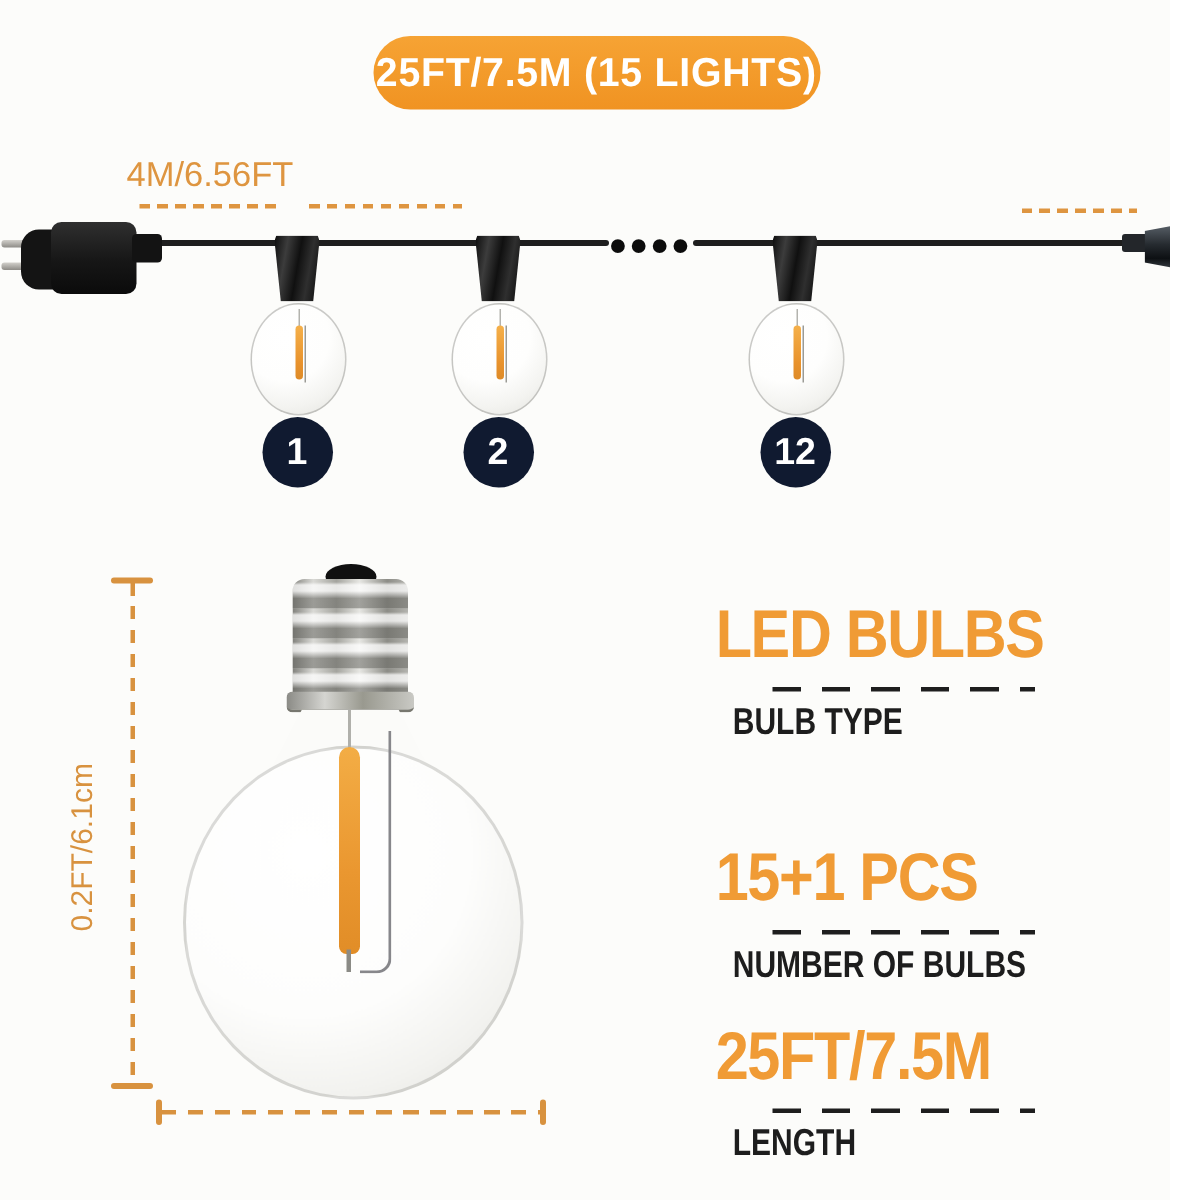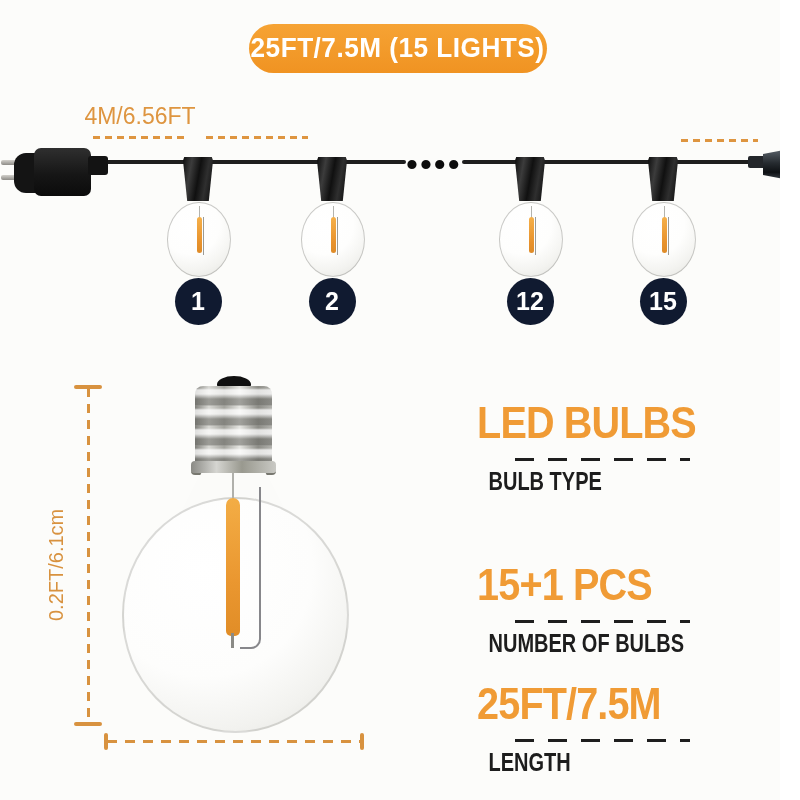--- a/index.html
+++ b/index.html
@@ -161,31 +161,20 @@
     <div class="globe">
       <div class="stem"></div>
       <div class="filament"></div>
       <div class="support"></div>
     </div>
     <div class="badge">
       <span>12</span>
     </div>
   </div>
 
-  <div class="bulb-unit" style="left:632px;">
-    <div class="socket"></div>
-    <div class="globe">
-      <div class="stem"></div>
-      <div class="filament"></div>
-      <div class="support"></div>
-    </div>
-    <div class="badge">
-      <span>15</span>
-    </div>
-  </div>
 
   <div>
     <div class="big-tip"></div>
     <div class="big-screw"></div>
     <div class="big-rim"></div>
     <div class="big-neck"></div>
     <div class="big-globe"></div>
     <div class="big-stem"></div>
     <div class="big-filament"></div>
     <div class="big-filtip"></div>

